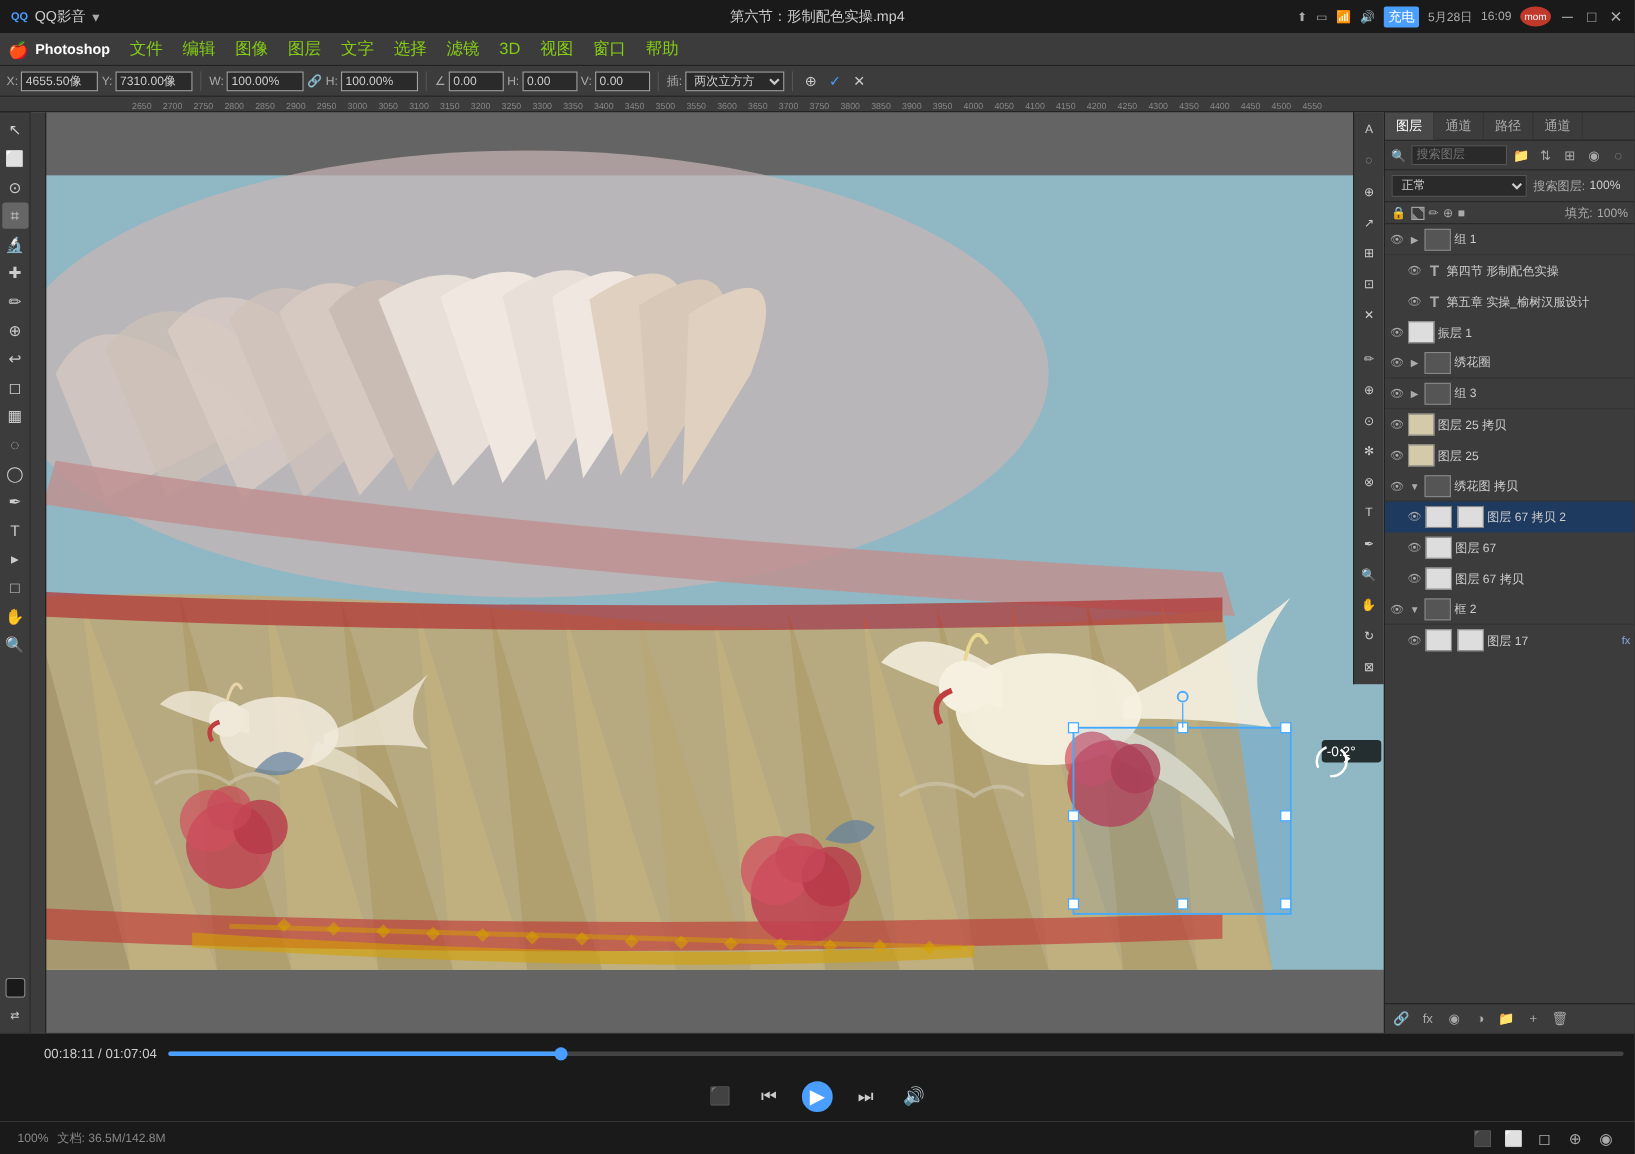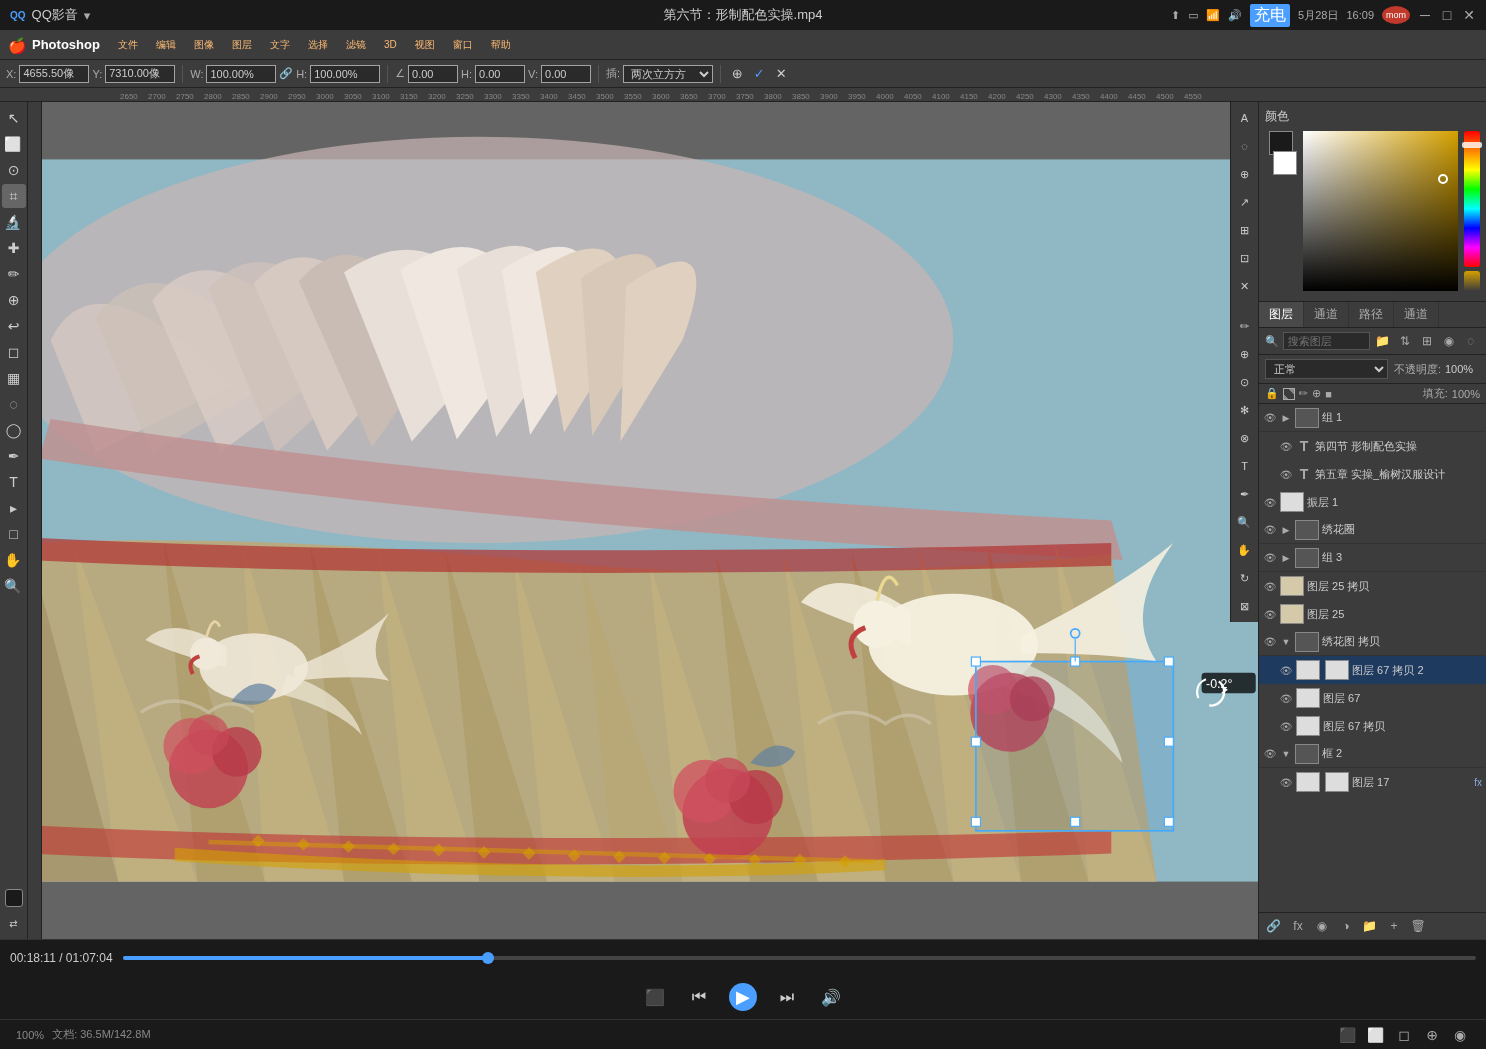--- a/index.html
+++ b/index.html
@@ -59,22 +59,22 @@
       height: 30px;
       background: #3c3c3c;
       display: flex;
       align-items: center;
       padding: 0 8px;
       gap: 2px;
       border-bottom: 1px solid #222;
     }
     .ps-menu-item {
       padding: 2px 8px;
-      font-size: 10px;
-      color: #fdba74;
+      font-size: 15px;
+      color: #84cc16;
       cursor: pointer;
       border-radius: 3px;
     }
     .apple-icon {
       width: 16px;
       height: 16px;
       margin-right: 6px;
       color: #ccc;
       font-size: 15px;
     }
@@ -473,20 +473,21 @@
       border-top: 1px solid #333;
       display: flex;
       flex-direction: column;
     }
     #timeline-area {
       flex: 1;
       display: flex;
       align-items: center;
       padding: 0 10px;
       gap: 10px;
+      margin-left: 30px;
     }
     #time-display {
       font-size: 12px;
       color: #ccc;
       white-space: nowrap;
     }
     #progress-bar-container {
       flex: 1;
       height: 4px;
       background: #444;
@@ -571,21 +572,21 @@
   </div>
   <div id="title-bar-center">
     <span>第六节：形制配色实操.mp4</span>
   </div>
   <div id="title-bar-right">
     <span style="font-size:11px; color:#aaa; display:flex; gap:8px; align-items:center;">
       <span>⬆</span>
       <span>▭</span>
       <span>📶</span>
       <span>🔊</span>
-      <span style="background:#4a9eff; color:#fff; padding:1px 4px; border-radius:2px; font-size:16px;">充电</span>
+      <span style="background:#4a9eff; color:#fff; padding:1px 4px; border-radius:2px; font-size:12px;">充电</span>
       <span>5月28日</span>
       <span>16:09</span>
       <span style="background:#c0392b; color:#fff; border-radius:50%; width:28px; height:18px; display:flex; align-items:center; justify-content:center; font-size:9px;">mom</span>
     </span>
     <span class="title-btn" style="color:#aaa;">─</span>
     <span class="title-btn">□</span>
     <span class="title-btn">✕</span>
   </div>
 </div>
 
@@ -872,41 +873,20 @@
       <div class="tool-icon" style="font-size:11px;">✻</div>
       <div class="tool-icon" style="font-size:11px;">⊗</div>
       <div class="tool-icon" style="font-size:11px;">T</div>
       <div class="tool-icon" style="font-size:11px;">✒</div>
       <div class="tool-icon" style="font-size:11px;">🔍</div>
       <div class="tool-icon" style="font-size:11px;">✋</div>
       <div class="tool-icon" style="font-size:11px;">↻</div>
       <div class="tool-icon" style="font-size:11px;">⊠</div>
     </div>
 
-    <div id="color-panel">
-      <div id="color-panel-title">颜色</div>
-      <div id="color-picker-area">
-
-        <div id="color-swatch-area">
-          <div id="fg-color" style="background:#1a1a1a;"></div>
-          <div id="bg-color" style="background:#fff;"></div>
-        </div>
-
-        <div id="color-gradient" style="background: linear-gradient(to bottom, rgba(0,0,0,0) 0%, rgba(0,0,0,1) 100%), linear-gradient(to right, #fff 0%, #d4a000 100%);">
-          <div id="color-gradient-dot"></div>
-        </div>
-
-        <div id="color-sliders">
-          <div id="hue-slider">
-            <div style="position:absolute; top:8%; left:-2px; right:-2px; height:6px; background:rgba(255,255,255,0.8); border-radius:2px;"></div>
-          </div>
-          <div id="alpha-slider"></div>
-        </div>
-      </div>
-    </div>
 
     <div id="layers-panel">
 
       <div id="layers-tabs">
         <div class="layer-tab active">图层</div>
         <div class="layer-tab">通道</div>
         <div class="layer-tab">路径</div>
         <div class="layer-tab">通道</div>
       </div>
 
@@ -921,21 +901,21 @@
       </div>
 
       <div id="blend-mode-row">
         <select id="blend-select">
           <option>正常</option>
           <option>正片叠底</option>
           <option>滤色</option>
           <option>叠加</option>
         </select>
         <div id="opacity-row">
-          <span>不透明度:</span>
+          <span>搜索图层:</span>
           <span id="opacity-val">100%</span>
         </div>
       </div>
 
       <div id="layers-icons-row">
         <span>🔒</span>
         <span style="border:1px solid #aaa; width:12px; height:12px; display:inline-block; background:linear-gradient(45deg,#888 25%,transparent 25%,transparent 75%,#888 75%);"></span>
         <span>✏</span>
         <span>⊕</span>
         <span>■</span>

